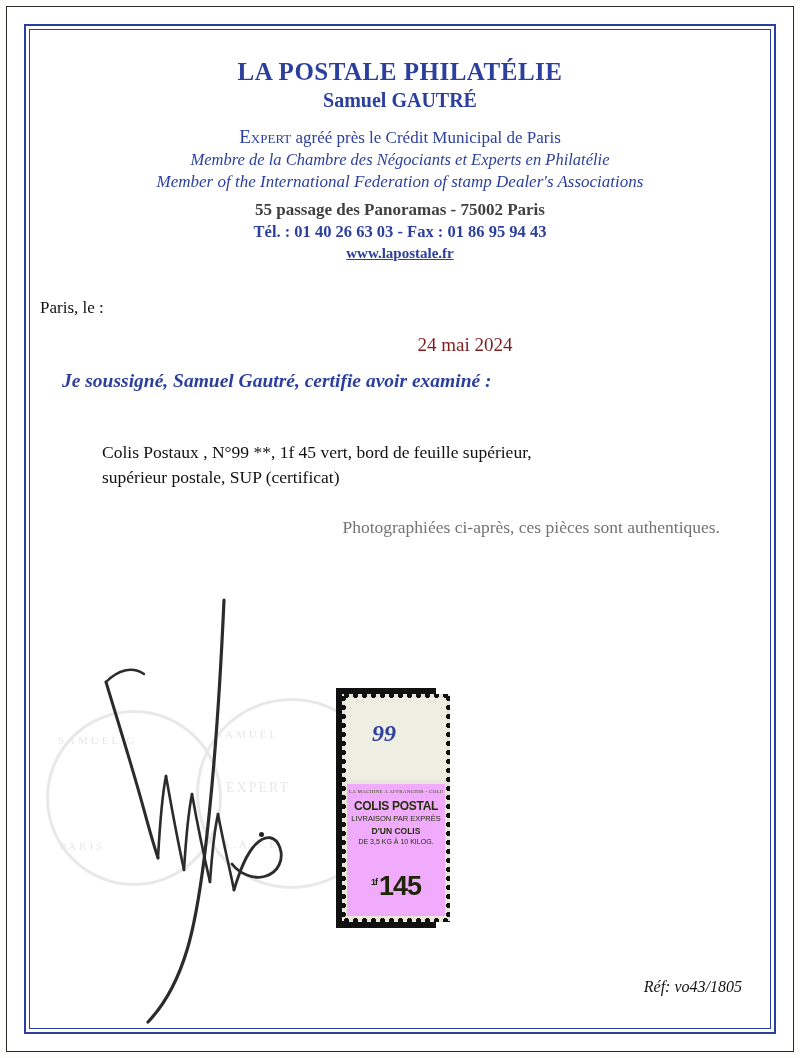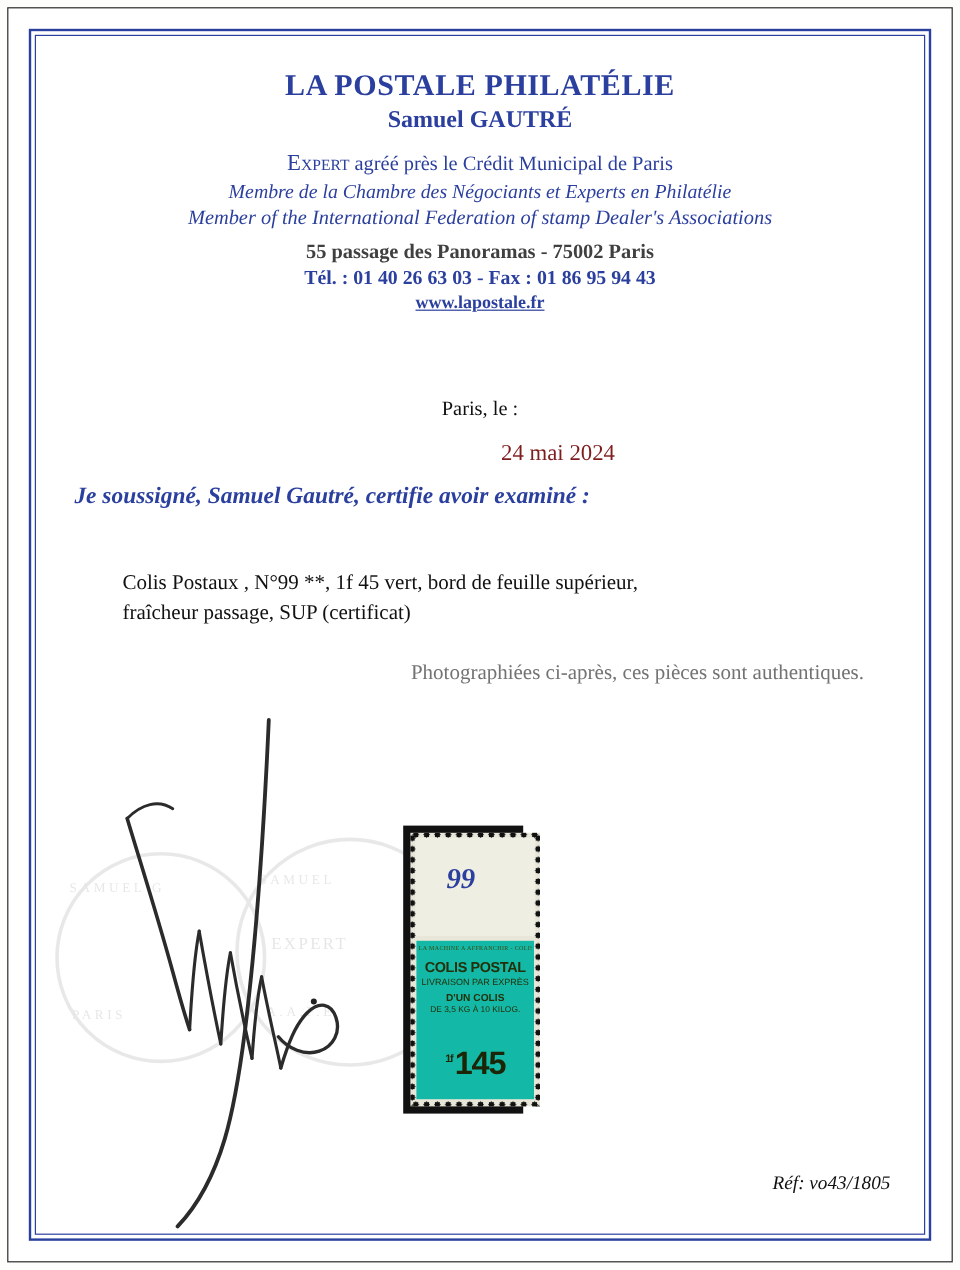--- a/index.html
+++ b/index.html
@@ -121,22 +121,22 @@
   .line-web {
     font-size: 15px;
     font-weight: bold;
     margin-top: 3px;
     color: #2b3f9e;
     text-decoration: underline;
   }
 
   
   .date-row {
-    margin-top: 69px;
-    text-align: center;
+    margin-top: 36px;
+    text-align: left;
     font-size: 17px;
     color: #111;
   }
   .date-value {
     margin-top: 16px;
     text-align: center;
     font-size: 19px;
     color: #7f1d1d;
     padding-left: 130px;
   }
@@ -285,21 +285,21 @@
     font-weight: bold;
     font-size: 24px;
     color: #2b3f9e;
   }
   .stamp-body {
     position: absolute;
     left: 5px;
     top: 90px;
     width: 98px;
     height: 132px;
-    background: #14b8a6;
+    background: #f0abfc;
     overflow: hidden;
   }
   .stamp-line-top {
     position: absolute;
     left: 2px;
     top: 3px;
     right: 2px;
     height: 10px;
     font-size: 5px;
     color: #3d4a12;
@@ -395,21 +395,21 @@
       <div class="line-web">www.lapostale.fr</div>
     </div>
 
     <div class="date-row">Paris, le :</div>
     <div class="date-value">24 mai 2024</div>
 
     <div class="certify">Je soussigné, Samuel Gautré, certifie avoir examiné :</div>
 
     <div class="description">
       <div>Colis Postaux  , N°99 **,  1f 45 vert, bord de feuille supérieur,</div>
-      <div>fraîcheur passage, SUP (certificat)</div>
+      <div>supérieur postale, SUP (certificat)</div>
     </div>
     <div class="desc-second">Photographiées ci-après, ces pièces sont authentiques.</div>
 
     <div class="watermark">
       <div class="wm-circle wm-c1"></div>
       <div class="wm-circle wm-c2"></div>
       <div class="wm-text wm-t1">SAMUEL G</div>
       <div class="wm-text wm-t2">SAMUEL</div>
       <div class="wm-text wm-t3">EXPERT</div>
       <div class="wm-text wm-t4">PARIS</div>

